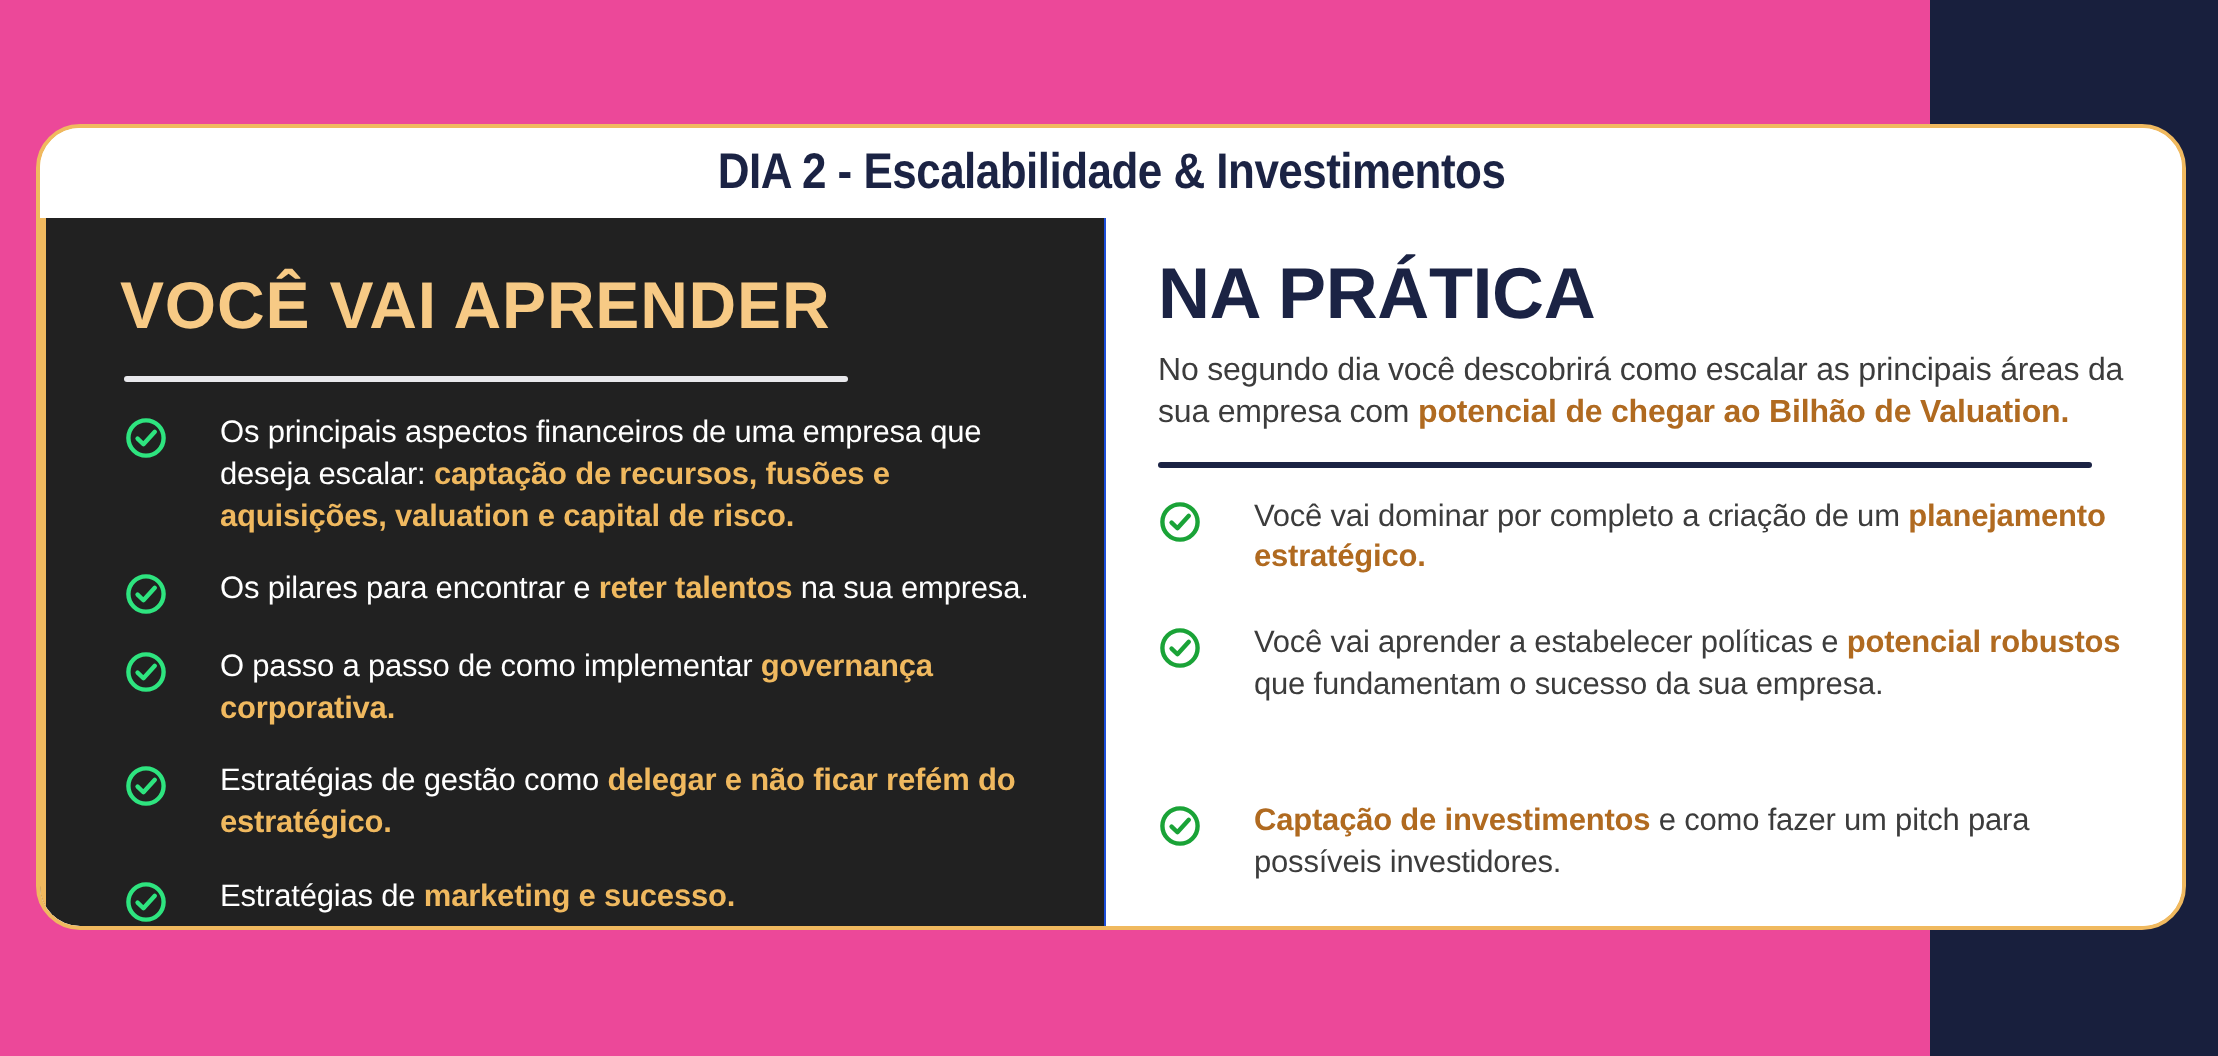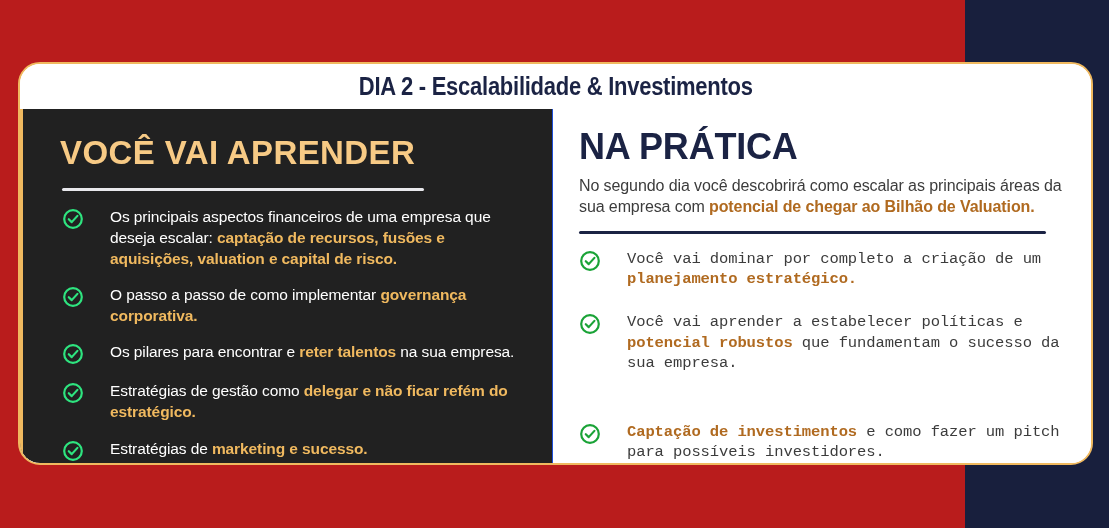--- a/index.html
+++ b/index.html
@@ -3,21 +3,21 @@
 <meta charset="utf-8">
 <style>
   * { box-sizing: border-box; margin: 0; padding: 0; }
   html, body {
     width: 1109px; height: 528px;
     background: #181f3d;
     font-family: "Liberation Sans", sans-serif;
     overflow: hidden;
   }
 
-  .stage { position: relative; width: 965px; height: 528px; background: #b91c1c; }
+  .stage { position: relative; width: 965px; height: 528px; background: #ec4899; }
 
   
   .card {
     position: absolute;
     left: 18px; top: 62px;
     width: 1075px; height: 403px;
     background: #ffffff;
     border: 2px solid #f0b95f;
     border-radius: 22px;
     overflow: hidden;
@@ -127,21 +127,21 @@
   .right-divider {
     height: 3px;
     background: #1b2344;
     width: 467px;
     margin: 13px 0 15px 0;
     border-radius: 2px;
   }
   .right-list { }
   .right-list .li { margin-bottom: 22px; }
   .right-list .li:last-child { margin-bottom: 0; margin-top: 48px; }
-  .right-list .li-text { color: #3c3c3c; font-size: 15.5px; font-family: Liberation Mono, monospace; }
+  .right-list .li-text { color: #3c3c3c; font-size: 15.5px; }
 </style>
 </head>
 <body>
 
 <div class="stage">
   <div class="card">
 
     <div class="card-title-bar">
       <div class="card-title">DIA 2 - Escalabilidade &amp; Investimentos</div>
     </div>
@@ -157,28 +157,28 @@
                   <circle cx="12" cy="12" r="9.6" fill="none" stroke="#2ee47f" stroke-width="2.4"></circle>
                   <path d="M7.4 12.3 L10.6 15.4 L16.8 8.6" fill="none" stroke="#2ee47f" stroke-width="2.4" stroke-linecap="round" stroke-linejoin="round"></path>
                 </svg></span>
               <div class="li-text"><span>Os principais aspectos financeiros de uma empresa que deseja escalar: </span><span class="hl-gold">captação de recursos, fusões e aquisições, valuation e capital de risco.</span></div>
             </div>
             <div class="li">
               <span class="check"><svg viewBox="0 0 24 24" width="22" height="22">
                   <circle cx="12" cy="12" r="9.6" fill="none" stroke="#2ee47f" stroke-width="2.4"></circle>
                   <path d="M7.4 12.3 L10.6 15.4 L16.8 8.6" fill="none" stroke="#2ee47f" stroke-width="2.4" stroke-linecap="round" stroke-linejoin="round"></path>
                 </svg></span>
+              <div class="li-text"><span>Os pilares para encontrar e </span><span class="hl-gold">reter talentos</span><span> na sua empresa.</span></div>
+            </div>
+            <div class="li">
+              <span class="check"><svg viewBox="0 0 24 24" width="22" height="22">
+                  <circle cx="12" cy="12" r="9.6" fill="none" stroke="#2ee47f" stroke-width="2.4"></circle>
+                  <path d="M7.4 12.3 L10.6 15.4 L16.8 8.6" fill="none" stroke="#2ee47f" stroke-width="2.4" stroke-linecap="round" stroke-linejoin="round"></path>
+                </svg></span>
               <div class="li-text"><span>O passo a passo de como implementar </span><span class="hl-gold">governança corporativa.</span></div>
-            </div>
-            <div class="li">
-              <span class="check"><svg viewBox="0 0 24 24" width="22" height="22">
-                  <circle cx="12" cy="12" r="9.6" fill="none" stroke="#2ee47f" stroke-width="2.4"></circle>
-                  <path d="M7.4 12.3 L10.6 15.4 L16.8 8.6" fill="none" stroke="#2ee47f" stroke-width="2.4" stroke-linecap="round" stroke-linejoin="round"></path>
-                </svg></span>
-              <div class="li-text"><span>Os pilares para encontrar e </span><span class="hl-gold">reter talentos</span><span> na sua empresa.</span></div>
             </div>
             <div class="li">
               <span class="check"><svg viewBox="0 0 24 24" width="22" height="22">
                   <circle cx="12" cy="12" r="9.6" fill="none" stroke="#2ee47f" stroke-width="2.4"></circle>
                   <path d="M7.4 12.3 L10.6 15.4 L16.8 8.6" fill="none" stroke="#2ee47f" stroke-width="2.4" stroke-linecap="round" stroke-linejoin="round"></path>
                 </svg></span>
               <div class="li-text"><span>Estratégias de gestão como </span><span class="hl-gold">delegar e não ficar refém do estratégico.</span></div>
             </div>
             <div class="li">
               <span class="check"><svg viewBox="0 0 24 24" width="22" height="22">

